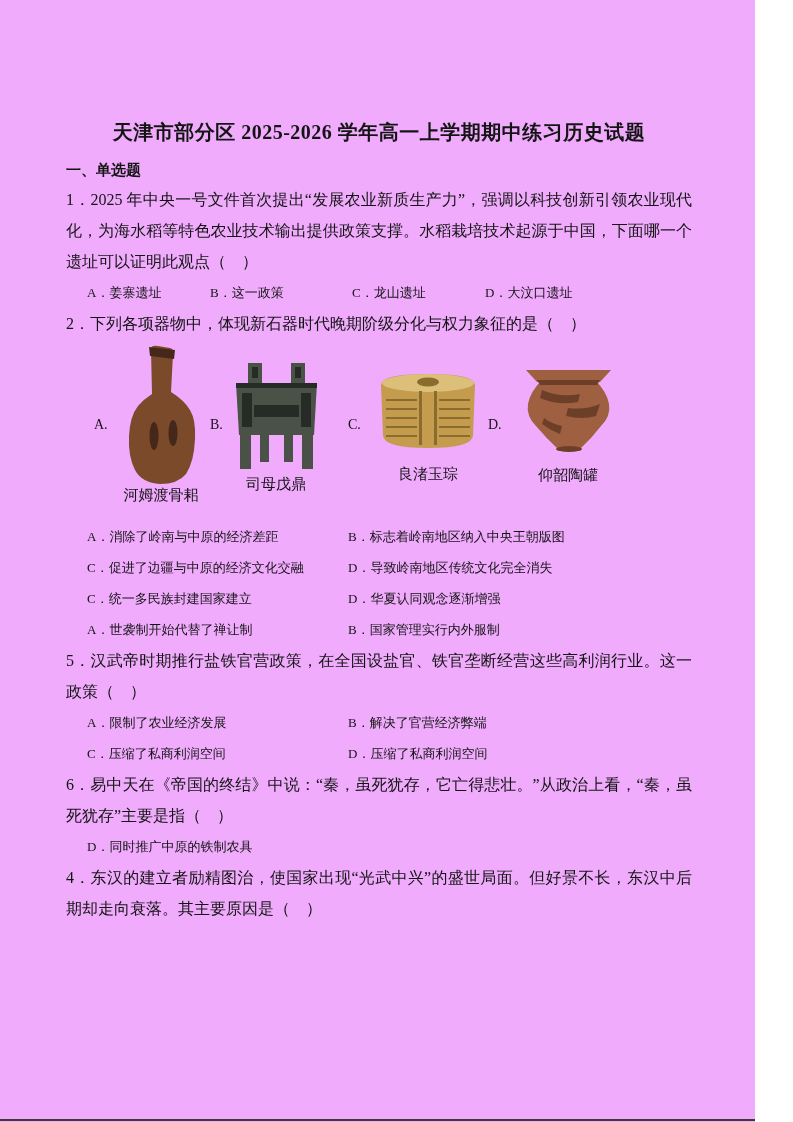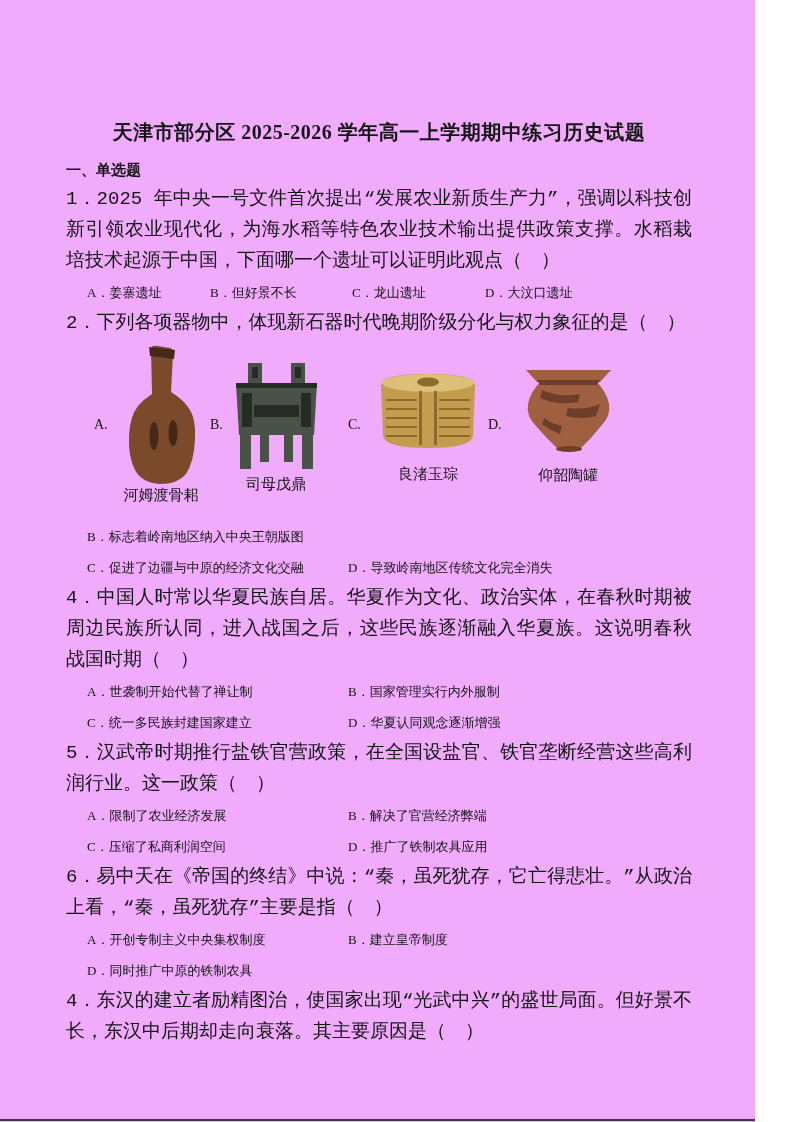--- a/index.html
+++ b/index.html
@@ -18,23 +18,22 @@
     font-size:20px;line-height:28px;
     font-weight:bold;text-align:center;
     letter-spacing:0.5px;
   }
   .section-heading{
     margin:14px 0 0 0;
     font-size:15px;line-height:20px;font-weight:bold;
   }
   .stem{
     margin:0;
-    font-size:19px;line-height:31px;
+    font-size:16px;line-height:31px;
     text-align:justify;
-    font-family:Liberation Mono, monospace;
   }
   .stem.first{margin-top:4px;}
   .opt-row{
     display:flex;
     padding-left:21px;
     font-size:13px;line-height:31px;
     white-space:nowrap;
   }
   .opt-row .c1{width:261px;flex:none;}
   .opt-row .c2{flex:1;}
@@ -77,21 +76,21 @@
 
 <div class="page">
 
   <h1 class="title">天津市部分区 2025-2026 学年高一上学期期中练习历史试题</h1>
   <div class="section-heading">一、单选题</div>
 
   <section>
     <p class="stem first">1．2025 年中央一号文件首次提出“发展农业新质生产力”，强调以科技创新引领农业现代化，为海水稻等特色农业技术输出提供政策支撑。水稻栽培技术起源于中国，下面哪一个遗址可以证明此观点（　）</p>
     <div class="opt-row opt-row-4">
       <span class="o1">A．姜寨遗址</span>
-      <span class="o2">B．但好景不长</span>
+      <span class="o2">B．这一政策</span>
       <span class="o3">C．龙山遗址</span>
       <span class="o4">D．大汶口遗址</span>
     </div>
   </section>
 
   <section>
     <p class="stem">2．下列各项器物中，体现新石器时代晚期阶级分化与权力象征的是（　）</p>
     <div class="figure-row">
 
       <span class="fig-label la">A.</span>
@@ -170,58 +169,54 @@
           <ellipse cx="49" cy="83" rx="13" ry="3"></ellipse>
         </g>
       </svg>
       <div class="fig-caption cap-d">仰韶陶罐</div>
 
     </div>
   </section>
 
   <section>
     <div class="opt-row">
+      <span class="c1">A．消除了岭南与中原的经济差距</span>
       <span class="c2">B．标志着岭南地区纳入中央王朝版图</span>
     </div>
     <div class="opt-row">
       <span class="c1">C．促进了边疆与中原的经济文化交融</span>
       <span class="c2">D．导致岭南地区传统文化完全消失</span>
     </div>
   </section>
 
   <section>
-    <p class="stem">4．中国人时常以华夏民族自居。华夏作为文化、政治实体，在春秋时期被周边民族所认同，进入战国之后，这些民族逐渐融入华夏族。这说明春秋战国时期（　）</p>
+    <div class="opt-row">
+      <span class="c1">C．统一多民族封建国家建立</span>
+      <span class="c2">D．华夏认同观念逐渐增强</span>
+    </div>
     <div class="opt-row">
       <span class="c1">A．世袭制开始代替了禅让制</span>
       <span class="c2">B．国家管理实行内外服制</span>
     </div>
-    <div class="opt-row">
-      <span class="c1">C．统一多民族封建国家建立</span>
-      <span class="c2">D．华夏认同观念逐渐增强</span>
-    </div>
   </section>
 
   <section>
     <p class="stem">5．汉武帝时期推行盐铁官营政策，在全国设盐官、铁官垄断经营这些高利润行业。这一政策（　）</p>
     <div class="opt-row">
       <span class="c1">A．限制了农业经济发展</span>
       <span class="c2">B．解决了官营经济弊端</span>
     </div>
     <div class="opt-row">
       <span class="c1">C．压缩了私商利润空间</span>
-      <span class="c2">D．推广了铁制农具应用</span>
+      <span class="c2">D．压缩了私商利润空间</span>
     </div>
   </section>
 
   <section>
     <p class="stem">6．易中天在《帝国的终结》中说：“秦，虽死犹存，它亡得悲壮。”从政治上看，“秦，虽死犹存”主要是指（　）</p>
-    <div class="opt-row">
-      <span class="c1">A．开创专制主义中央集权制度</span>
-      <span class="c2">B．建立皇帝制度</span>
-    </div>
     <div class="opt-row">
       <span class="c2">D．同时推广中原的铁制农具</span>
     </div>
   </section>
 
   <section>
     <p class="stem">4．东汉的建立者励精图治，使国家出现“光武中兴”的盛世局面。但好景不长，东汉中后期却走向衰落。其主要原因是（　）</p>
   </section>
 
   <div class="bottom-line"></div>

